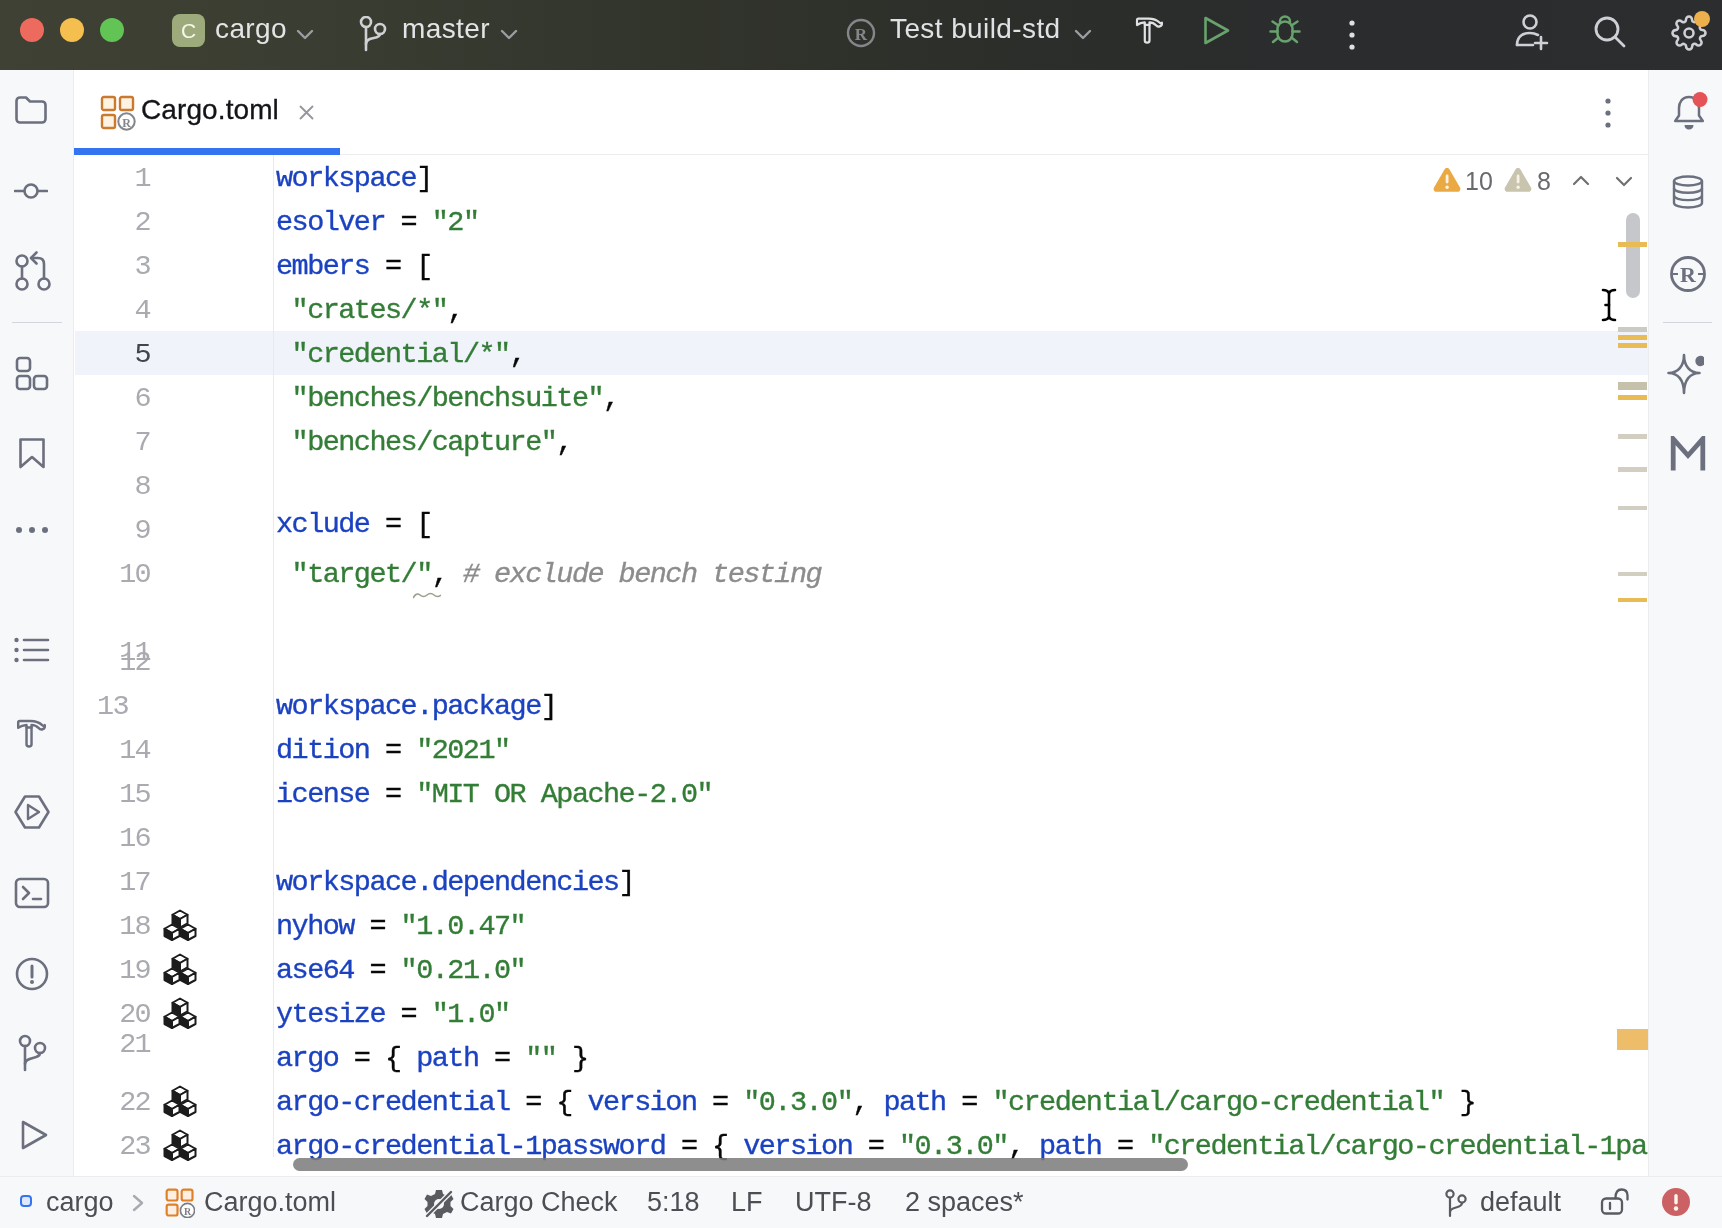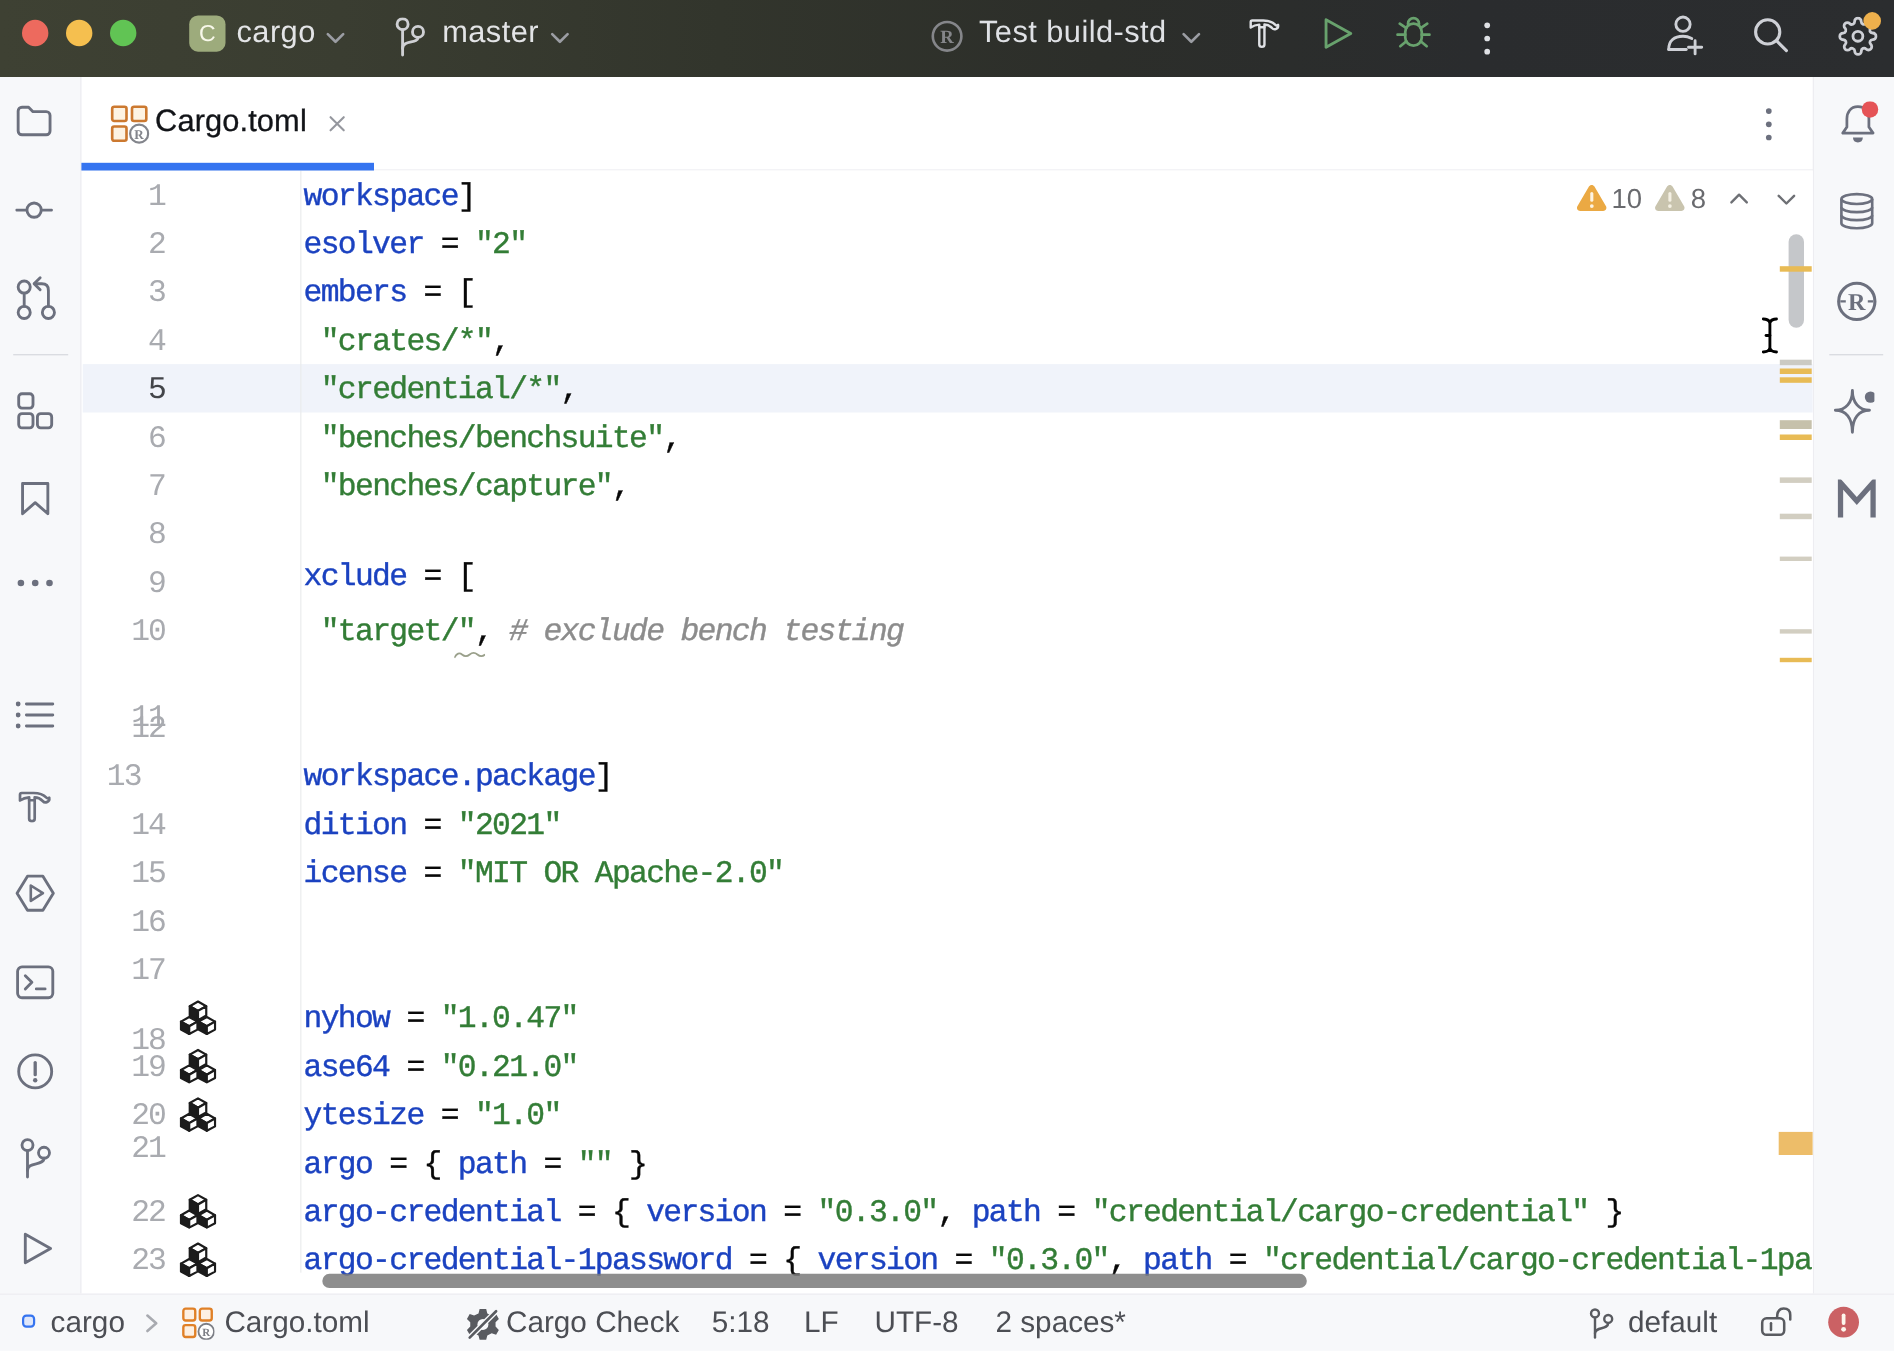--- a/index.html
+++ b/index.html
@@ -322,21 +322,21 @@
   <div class="lnum" style="top:308px;">8</div>
   <div class="lnum" style="top:352px;">9</div>
   <div class="lnum" style="top:396px;">10</div>
   <div class="lnum" style="top:440px;margin-top:36px;">11</div>
   <div class="lnum" style="top:484px;">12</div>
   <div class="lnum" style="top:528px;text-align:center;">13</div>
   <div class="lnum" style="top:572px;">14</div>
   <div class="lnum" style="top:616px;">15</div>
   <div class="lnum" style="top:660px;">16</div>
   <div class="lnum" style="top:704px;">17</div>
-  <div class="lnum" style="top:768px;">18</div>
+  <div class="lnum" style="top:748px;">18</div>
   <div class="lnum" style="top:792px;">19</div>
   <div class="lnum" style="top:836px;">20</div>
   <div class="lnum" style="top:866px;">21</div>
   <div class="lnum" style="top:924px;">22</div>
   <div class="lnum" style="top:968px;">23</div>
 
   <svg class="abs" style="left:88px; top:754px;" width="34" height="32">
       <use href="#crate"></use>
     </svg>
   <svg class="abs" style="left:88px; top:798px;" width="34" height="32">
@@ -357,20 +357,21 @@
   <div class="codeline" style="top:88px;"><span class="k">embers</span> = [</div>
   <div class="codeline" style="top:132px;"> <span class="s">"crates/*"</span>,</div>
   <div class="codeline" style="top:176px;"> <span class="s">"credential/*"</span>,</div>
   <div class="codeline" style="top:220px;"> <span class="s">"benches/benchsuite"</span>,</div>
   <div class="codeline" style="top:264px;"> <span class="s">"benches/capture"</span>,</div>
   <div class="codeline" style="top:346px;"><span class="k">xclude</span> = [</div>
   <div class="codeline" style="top:396px;"> <span class="s">"target/"</span>, <span class="c"># exclude bench testing</span></div>
   <div class="codeline" style="top:528px;"><span class="k">workspace.package</span>]</div>
   <div class="codeline" style="top:572px;"><span class="k">dition</span> = <span class="s">"2021"</span></div>
   <div class="codeline" style="top:616px;"><span class="k">icense</span> = <span class="s">"MIT OR Apache-2.0"</span></div>
+  <div class="codeline" style="top:704px;"><span class="k">workspace.dependencies</span>]</div>
   <div class="codeline" style="top:748px;"><span class="k">nyhow</span> = <span class="s">"1.0.47"</span></div>
   <div class="codeline" style="top:792px;"><span class="k">ase64</span> = <span class="s">"0.21.0"</span></div>
   <div class="codeline" style="top:836px;"><span class="k">ytesize</span> = <span class="s">"1.0"</span></div>
   <div class="codeline" style="top:880px;"><span class="k">argo</span> = { <span class="k">path</span> = <span class="s">""</span> }</div>
   <div class="codeline" style="top:924px;"><span class="k">argo-credential</span> = { <span class="k">version</span> = <span class="s">"0.3.0"</span>, <span class="k">path</span> = <span class="s">"credential/cargo-credential"</span> }</div>
   <div class="codeline" style="top:968px;"><span class="k">argo-credential-1password</span> = { <span class="k">version</span> = <span class="s">"0.3.0"</span>, <span class="k">path</span> = <span class="s">"credential/cargo-credential-1pas</span></div>
 
   <svg class="abs" style="left:338px; top:437px;" width="28" height="8" viewBox="0 0 28 8">
     <path d="M0 6 Q3.5 0 7 3 T14 3 T21 3 T28 3" stroke="#9aa08b" stroke-width="1.6" fill="none"></path>
   </svg>

